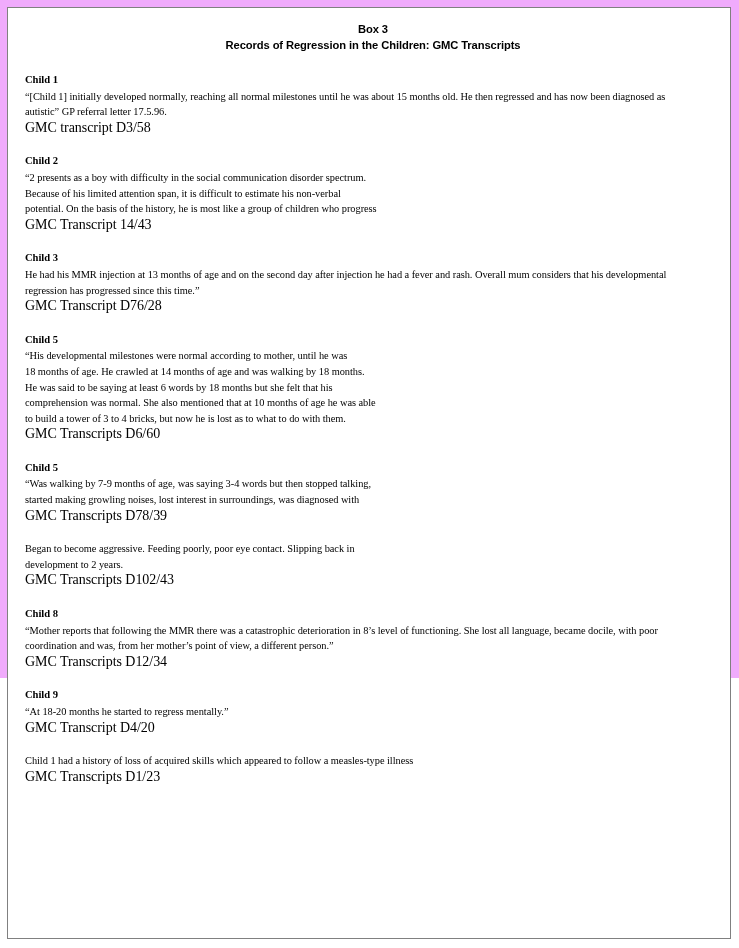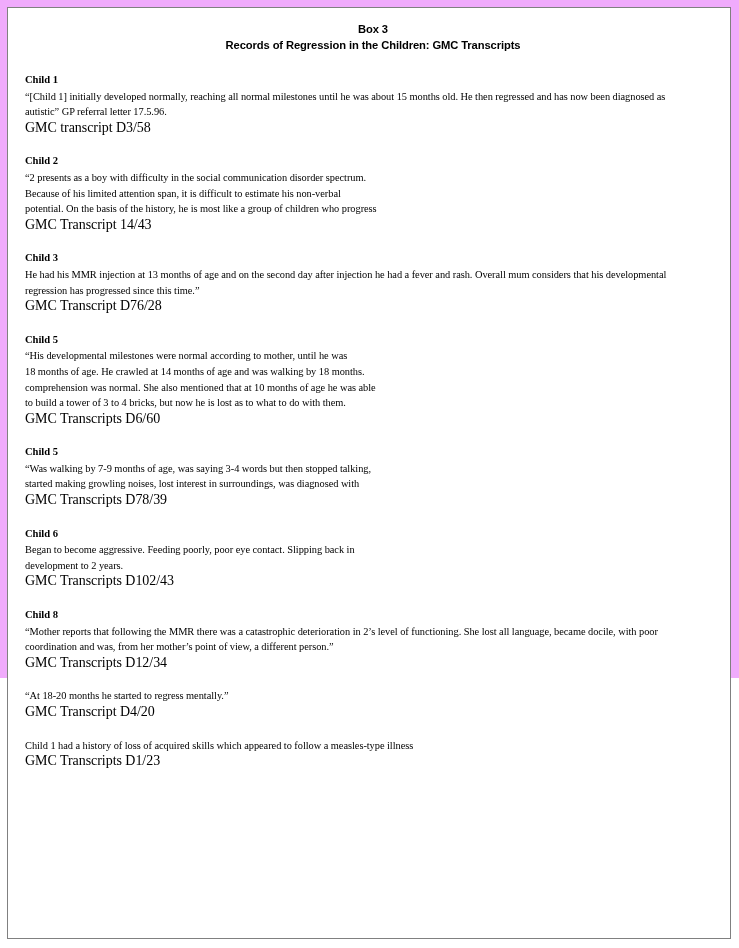--- a/index.html
+++ b/index.html
@@ -136,50 +136,51 @@
               <span class="entry-line">He had his MMR injection at 13 months of age and on the second day after injection he had a fever and rash. Overall mum considers that his developmental</span>
               <span class="entry-line">regression has progressed since this time.”</span>
               <span class="entry-source">GMC Transcript D76/28</span>
             </div>
           </div>
           <div class="entry">
             <div class="entry-label">Child 5</div>
             <div class="entry-body">
               <span class="entry-line">“His developmental milestones were normal according to mother, until he was</span>
               <span class="entry-line">18 months of age. He crawled at 14 months of age and was walking by 18 months.</span>
+              <span class="entry-line">He was said to be saying at least 6 words by 18 months but she felt that his</span>
               <span class="entry-line">comprehension was normal. She also mentioned that at 10 months of age he was able</span>
               <span class="entry-line">to build a tower of 3 to 4 bricks, but now he is lost as to what to do with them.</span>
               <span class="entry-source">GMC Transcripts D6/60</span>
             </div>
           </div>
           <div class="entry">
             <div class="entry-label">Child 5</div>
             <div class="entry-body">
               <span class="entry-line">“Was walking by 7-9 months of age, was saying 3-4 words but then stopped talking,</span>
               <span class="entry-line">started making growling noises, lost interest in surroundings, was diagnosed with</span>
               <span class="entry-source">GMC Transcripts D78/39</span>
             </div>
           </div>
           <div class="entry">
-            <div class="entry-label">Child 6</div>
             <div class="entry-body">
               <span class="entry-line">Began to become aggressive. Feeding poorly, poor eye contact. Slipping back in</span>
               <span class="entry-line">development to 2 years.</span>
               <span class="entry-source">GMC Transcripts D102/43</span>
             </div>
           </div>
           <div class="entry">
             <div class="entry-label">Child 8</div>
             <div class="entry-body">
-              <span class="entry-line">“Mother reports that following the MMR there was a catastrophic deterioration in 2’s level of functioning. She lost all language, became docile, with poor</span>
+              <span class="entry-line">“Mother reports that following the MMR there was a catastrophic deterioration in 8’s level of functioning. She lost all language, became docile, with poor</span>
               <span class="entry-line">coordination and was, from her mother’s point of view, a different person.”</span>
               <span class="entry-source">GMC Transcripts D12/34</span>
             </div>
           </div>
           <div class="entry">
+            <div class="entry-label">Child 9</div>
             <div class="entry-body">
               <span class="entry-line">“At 18-20 months he started to regress mentally.”</span>
               <span class="entry-source">GMC Transcript D4/20</span>
             </div>
           </div>
           <div class="entry">
             <div class="entry-body">
               <span class="entry-line">Child 1 had a history of loss of acquired skills which appeared to follow a measles-type illness</span>
               <span class="entry-source">GMC Transcripts D1/23</span>
             </div>

